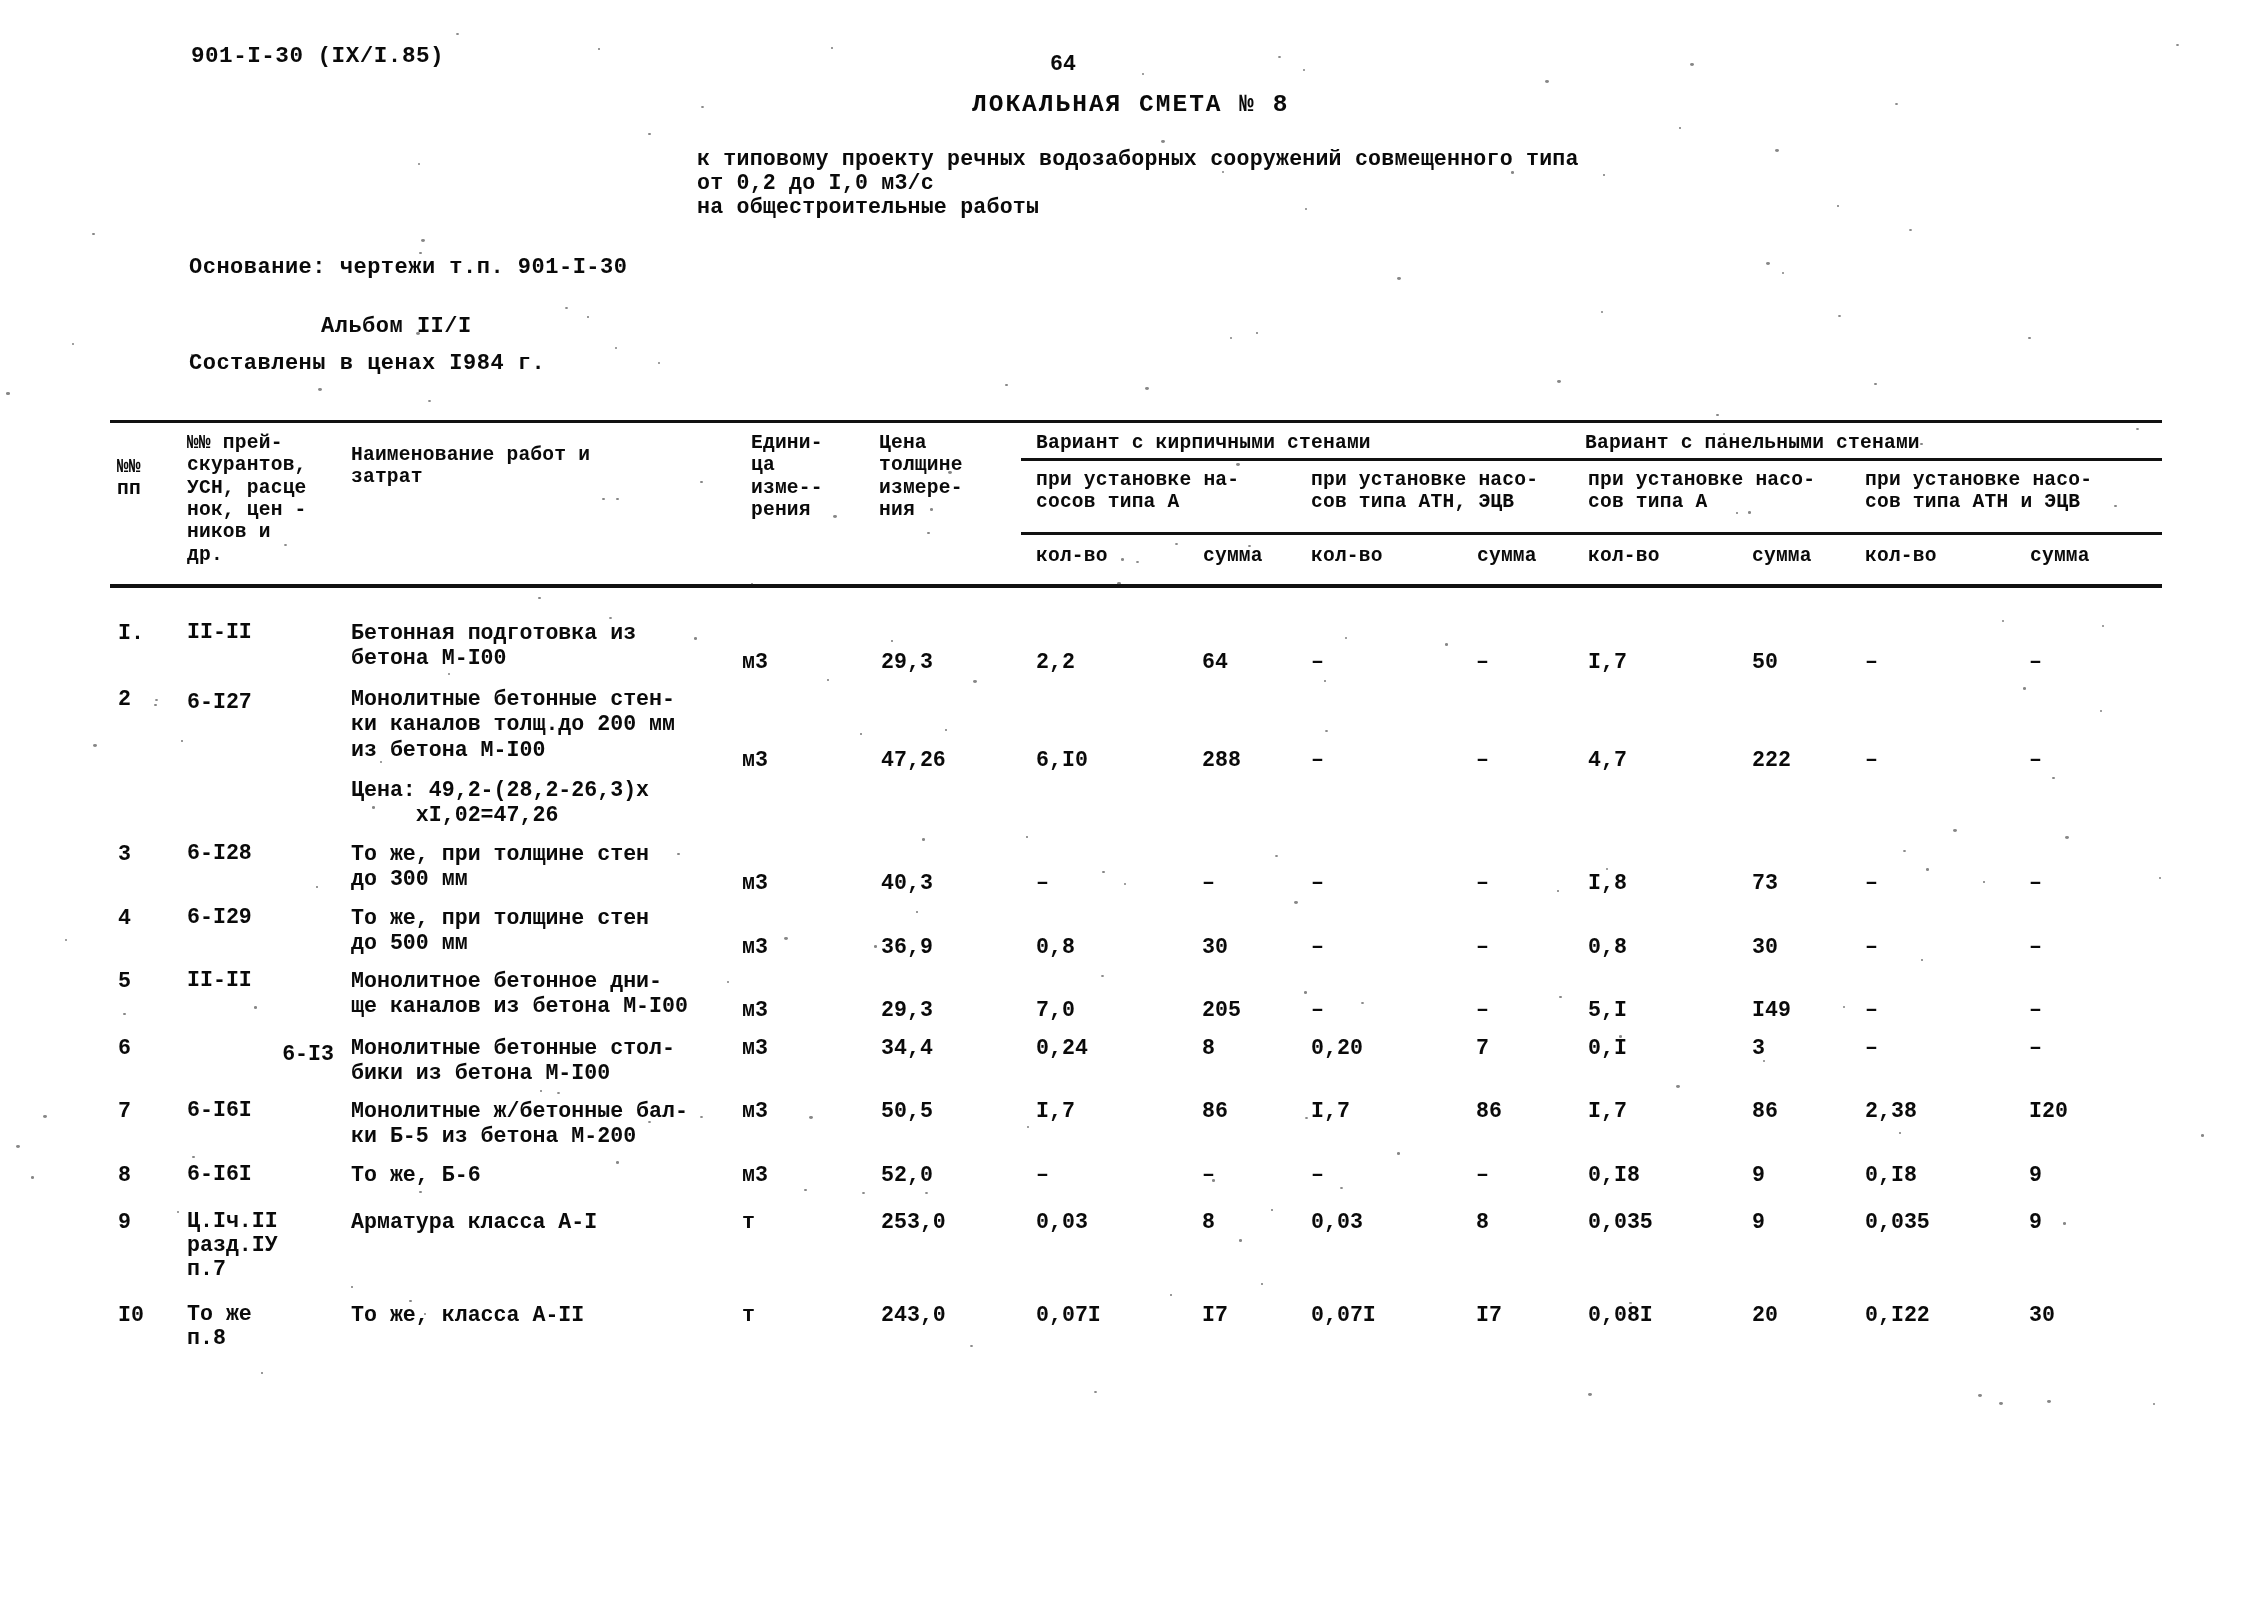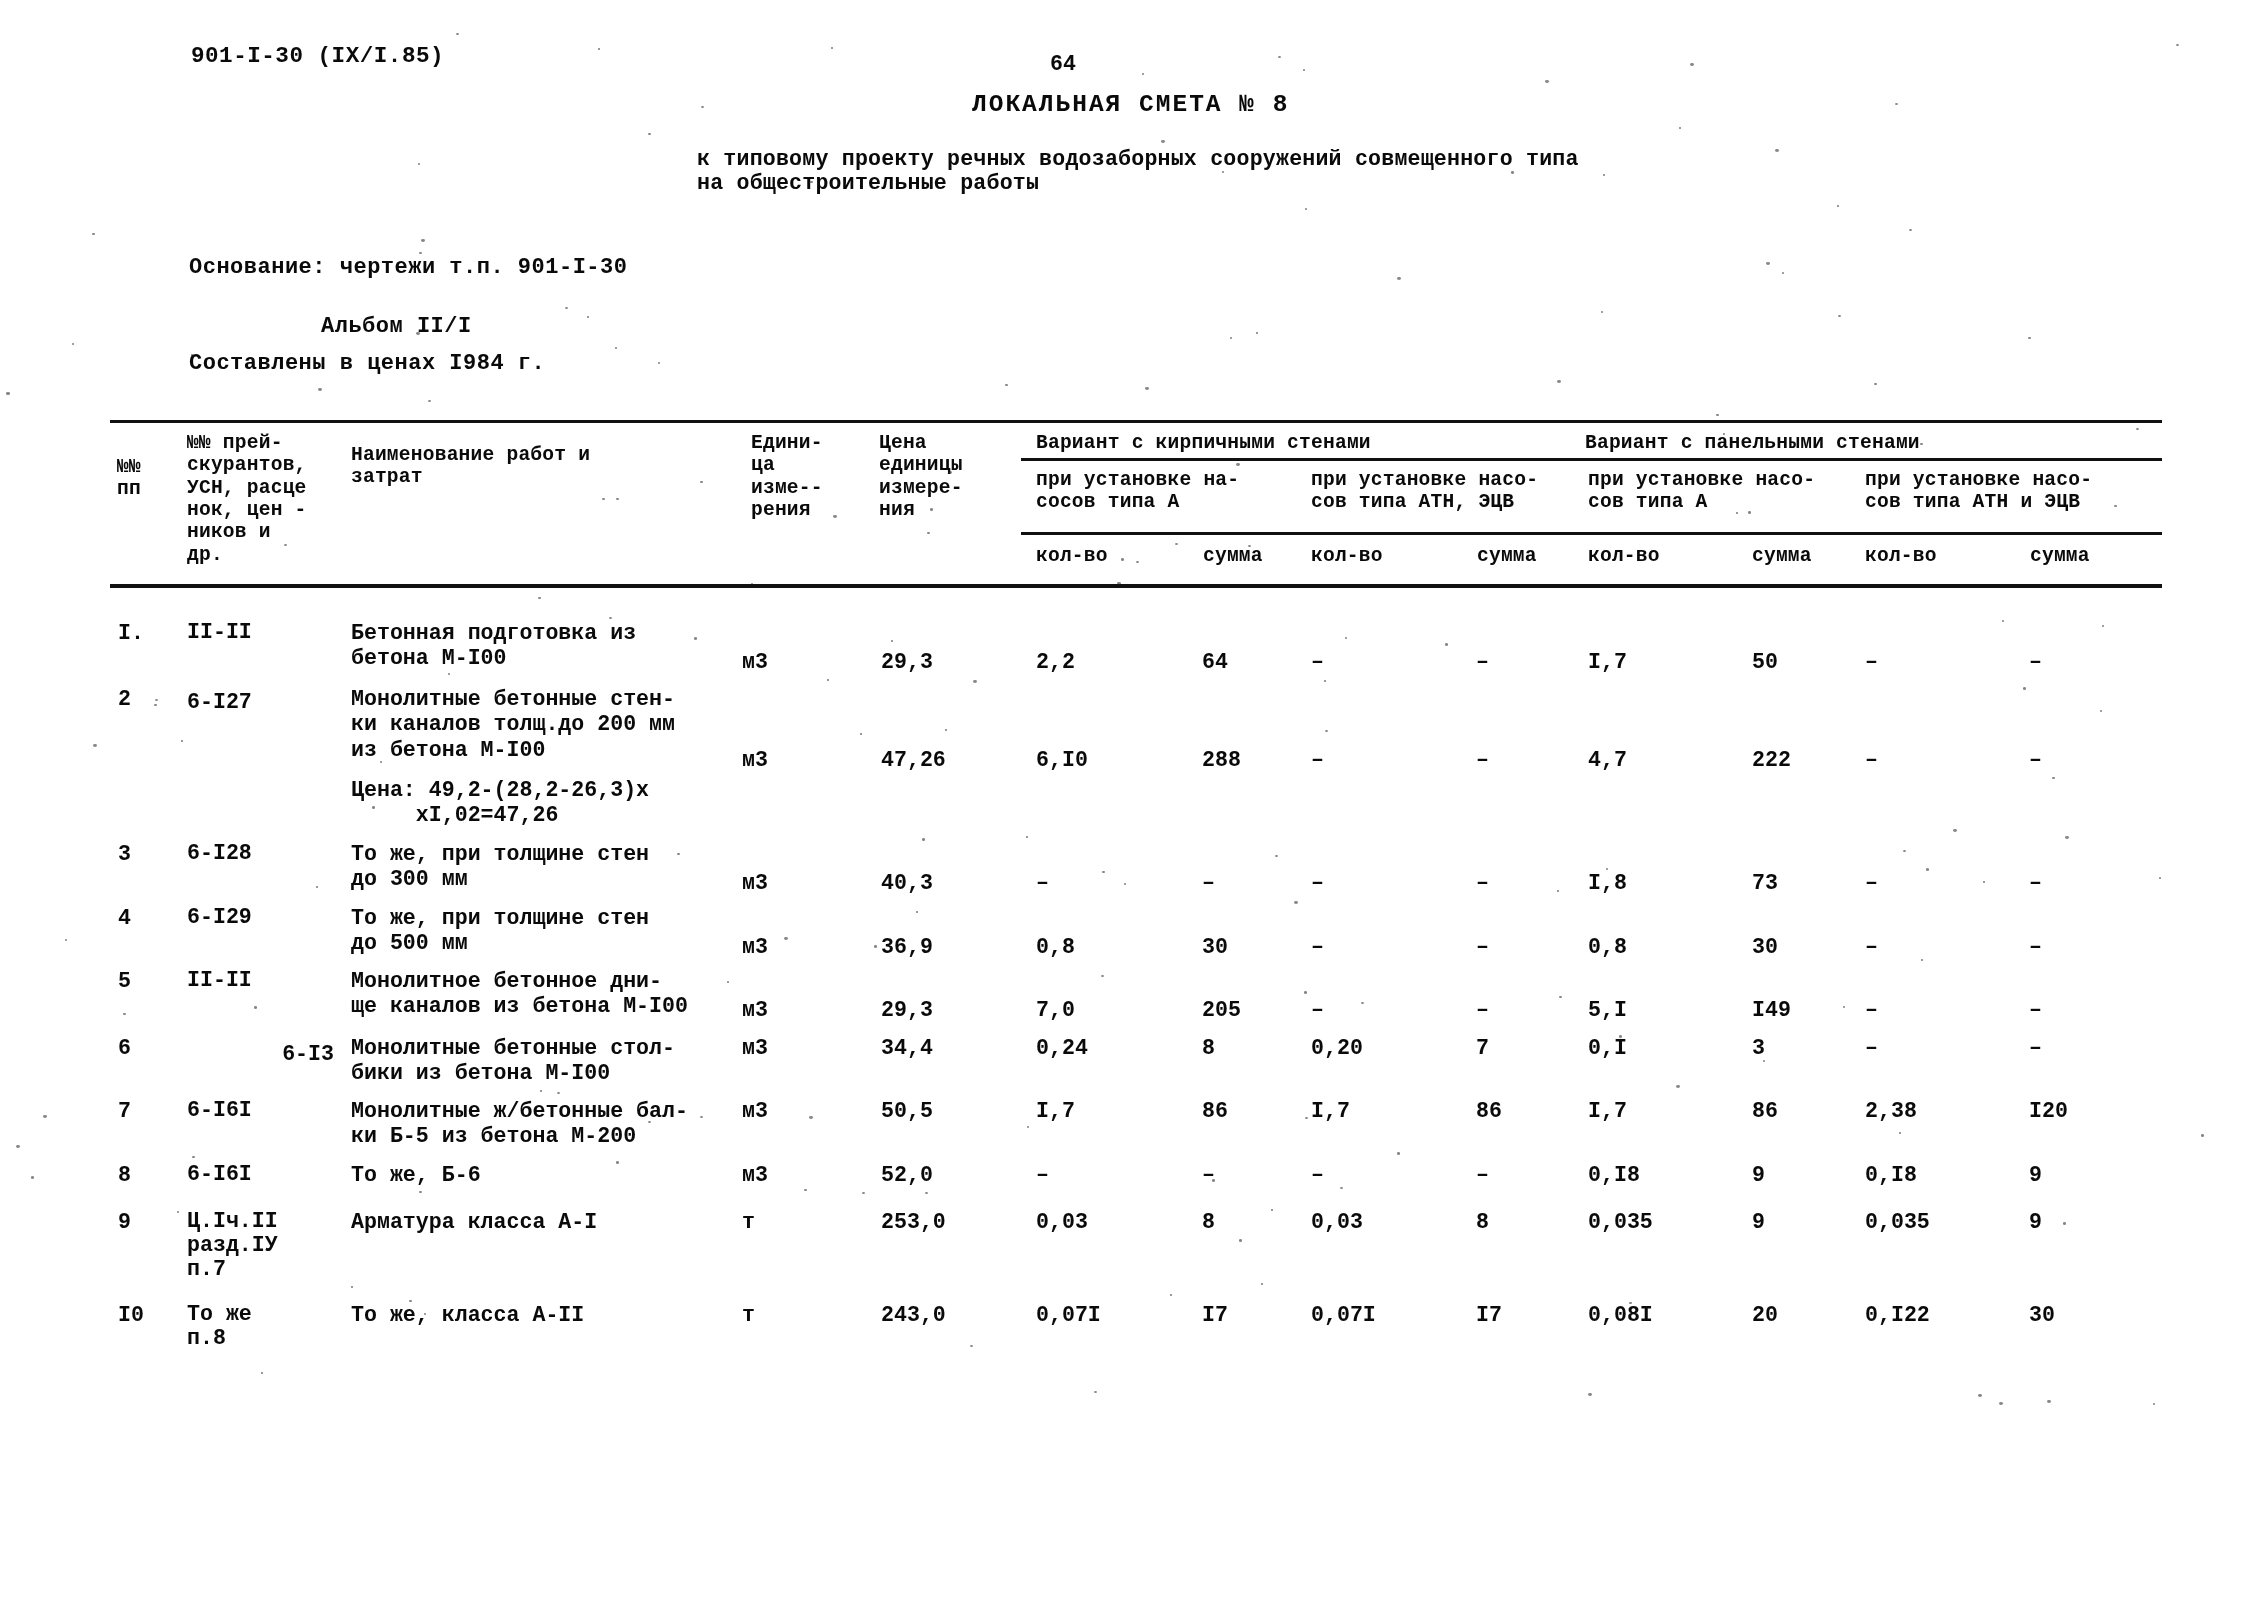--- a/index.html
+++ b/index.html
@@ -161,20 +161,21 @@
 
 <div id="page">
 
   <div class="abs" id="doc-code">901-I-30 (IX/I.85)</div>
   <div class="abs" id="page-number">64</div>
 
   <div class="abs" id="smeta-title">ЛОКАЛЬНАЯ СМЕТА № 8</div>
 
   <div class="abs" id="subtitle-block">
     <div>к типовому проекту речных водозаборных сооружений совмещенного типа</div>
+    <div>от 0,2 до I,0 м3/с</div>
     <div>на общестроительные работы</div>
   </div>
 
   <div class="abs" id="basis-line">Основание: чертежи т.п. 901-I-30</div>
   <div class="abs" id="album-line">Альбом II/I</div>
   <div class="abs" id="prices-line">Составлены в ценах I984 г.</div>
 
   <div class="rule" id="rule-top"></div>
   <div class="rule" id="rule-variant"></div>
   <div class="rule" id="rule-subhead"></div>
@@ -188,21 +189,21 @@
 нок, цен -
 ников и
 др.</div>
   <div class="th" id="th-name" style="white-space:pre-line; ">Наименование работ и
 затрат</div>
   <div class="th" id="th-unit" style="white-space:pre-line">Едини-
 ца
 изме--
 рения</div>
   <div class="th" id="th-price" style="white-space:pre-line">Цена
-единицы
+толщине
 измере-
 ния</div>
   <div class="th" id="th-var-brick">Вариант с кирпичными стенами</div>
   <div class="th" id="th-var-panel">Вариант с панельными стенами</div>
 
   <div class="th-sub" id="th-sub-1" style="white-space:pre-line">при установке на-
 сосов типа А</div>
   <div class="th-sub" id="th-sub-2" style="white-space:pre-line">при установке насо-
 сов типа АТН, ЭЦВ</div>
   <div class="th-sub" id="th-sub-3" style="white-space:pre-line">при установке насо-

